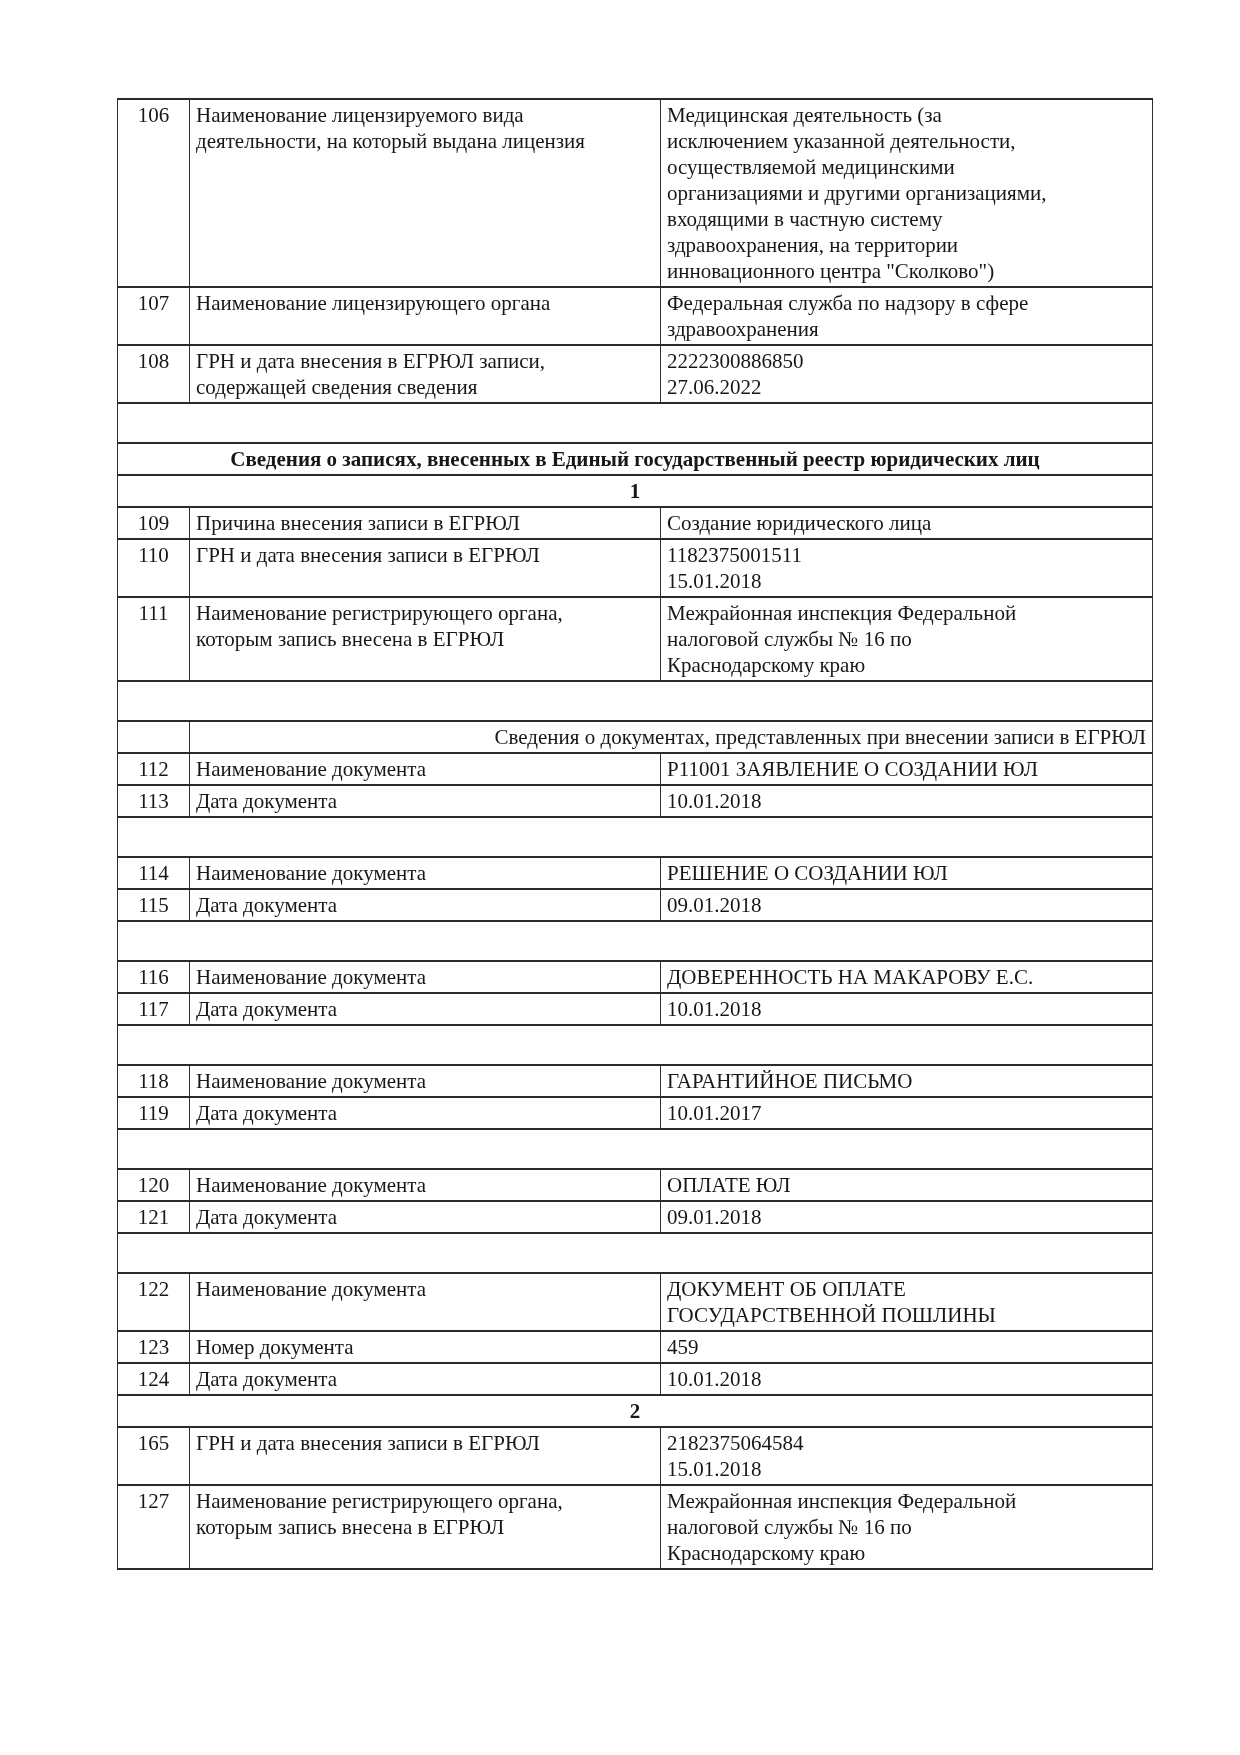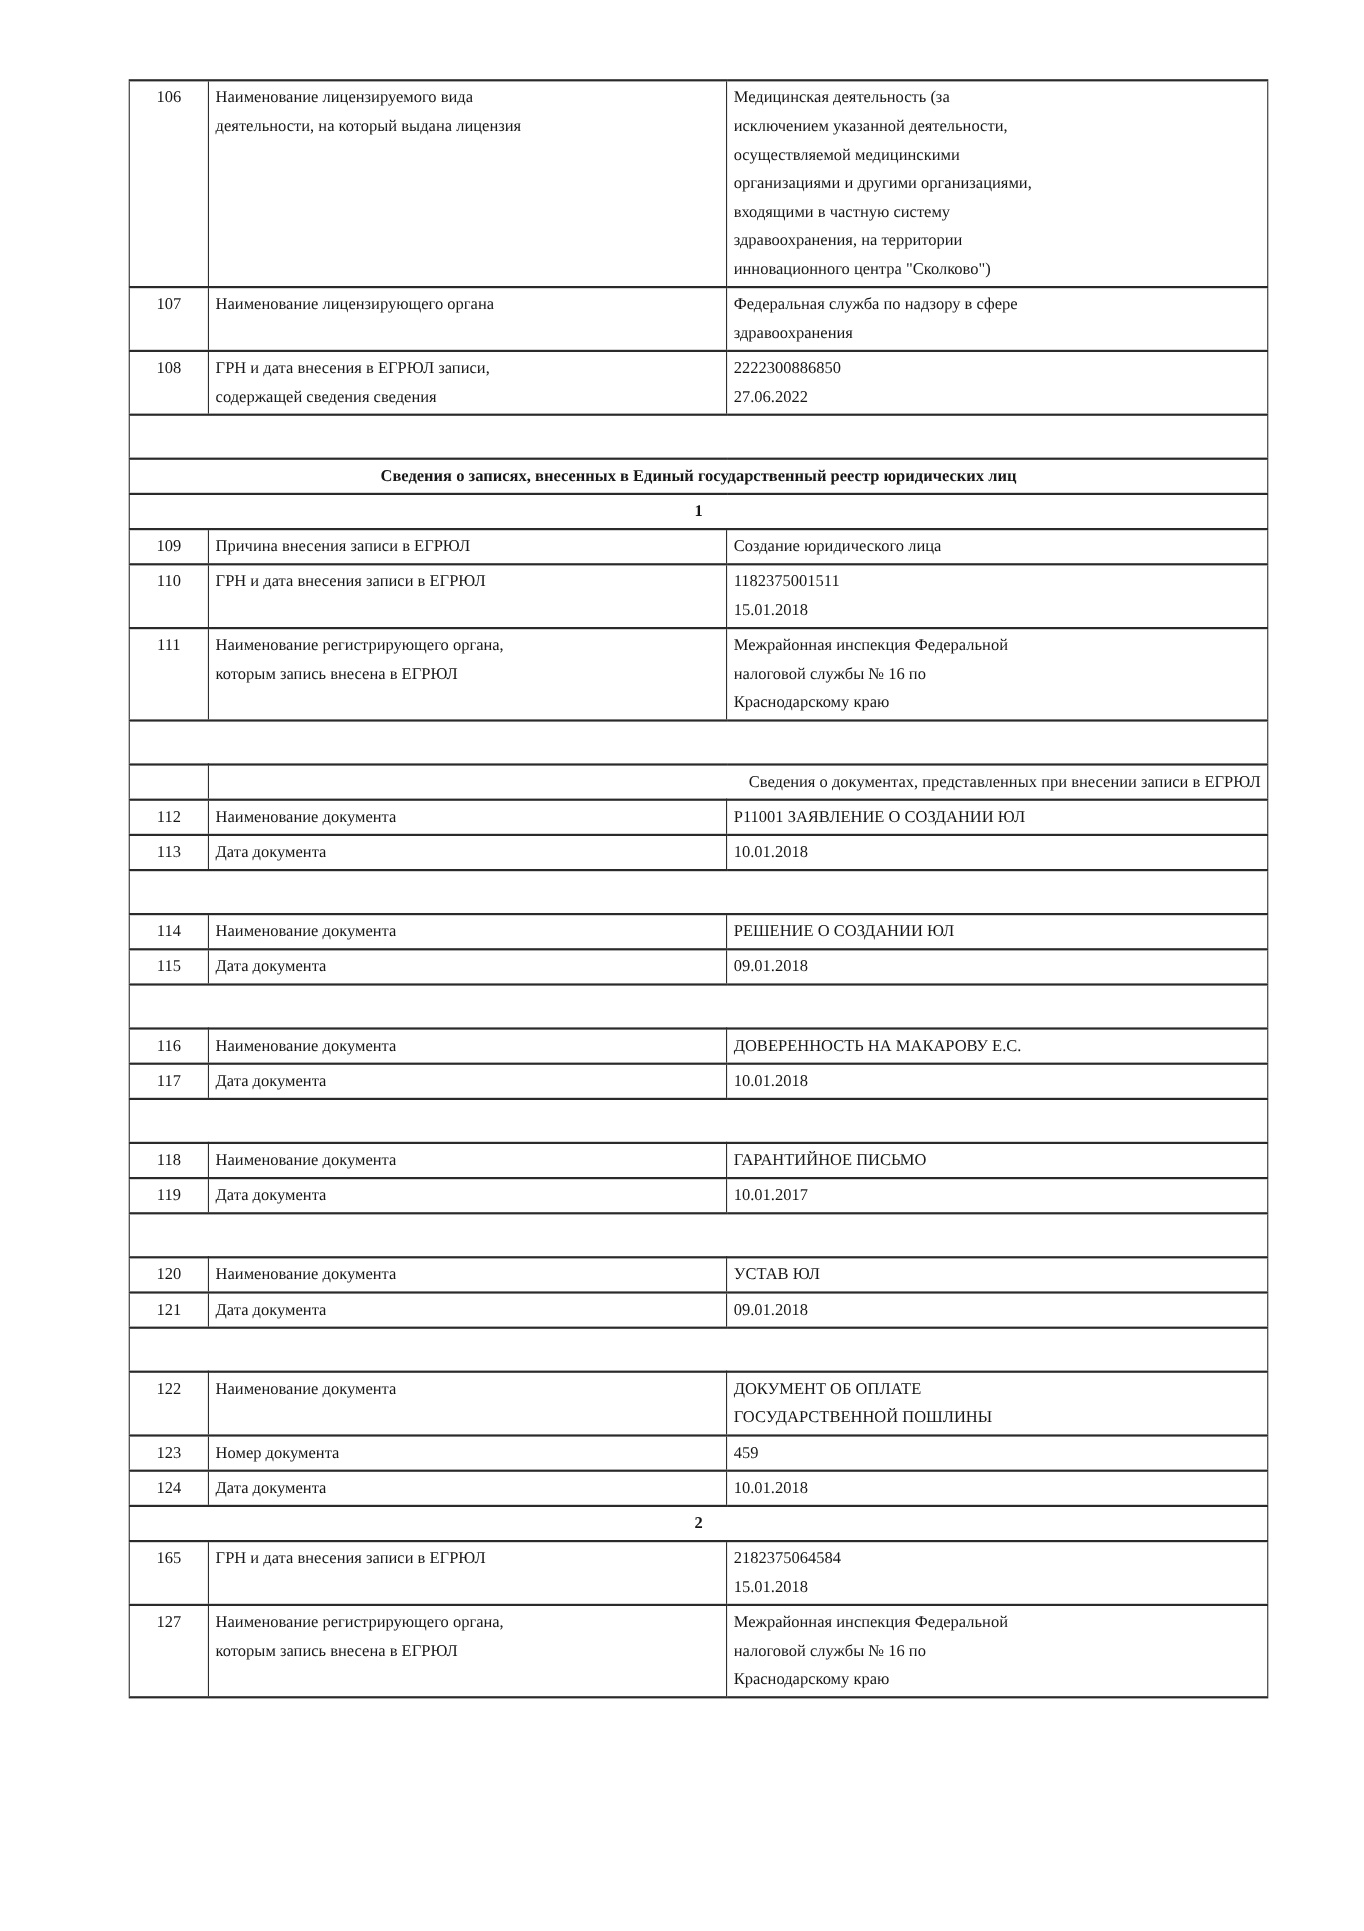--- a/index.html
+++ b/index.html
@@ -8,25 +8,25 @@
     width:1240px;
     height:1755px;
     background:#ffffff;
     font-family:"Liberation Serif", serif;
     color:#171717;
     overflow:hidden;
   }
   table.egrul{
     position:absolute;
     left:117px;
-    top:72px;
+    top:98px;
     width:1035px;
     border-collapse:collapse;
     table-layout:fixed;
-    font-size:15px;
+    font-size:21px;
     line-height:26px;
   }
   table.egrul td{
     border-left:1.5px solid #2e2e2e;
     border-right:1.5px solid #2e2e2e;
     border-top:2.4px solid #2a2a2a;
     border-bottom:2.4px solid #2a2a2a;
     vertical-align:top;
     padding:2px 6px 2px 6px;
     white-space:pre-line;
@@ -197,21 +197,21 @@
           <td class="num">119</td>
           <td>Дата документа</td>
           <td>10.01.2017</td>
         </tr>
         <tr>
           <td class="spacer" colspan="3"></td>
         </tr>
         <tr>
           <td class="num">120</td>
           <td>Наименование документа</td>
-          <td>УСТАВ ЮЛ</td>
+          <td>ОПЛАТЕ ЮЛ</td>
         </tr>
         <tr>
           <td class="num">121</td>
           <td>Дата документа</td>
           <td>09.01.2018</td>
         </tr>
         <tr>
           <td class="spacer" colspan="3"></td>
         </tr>
         <tr>

